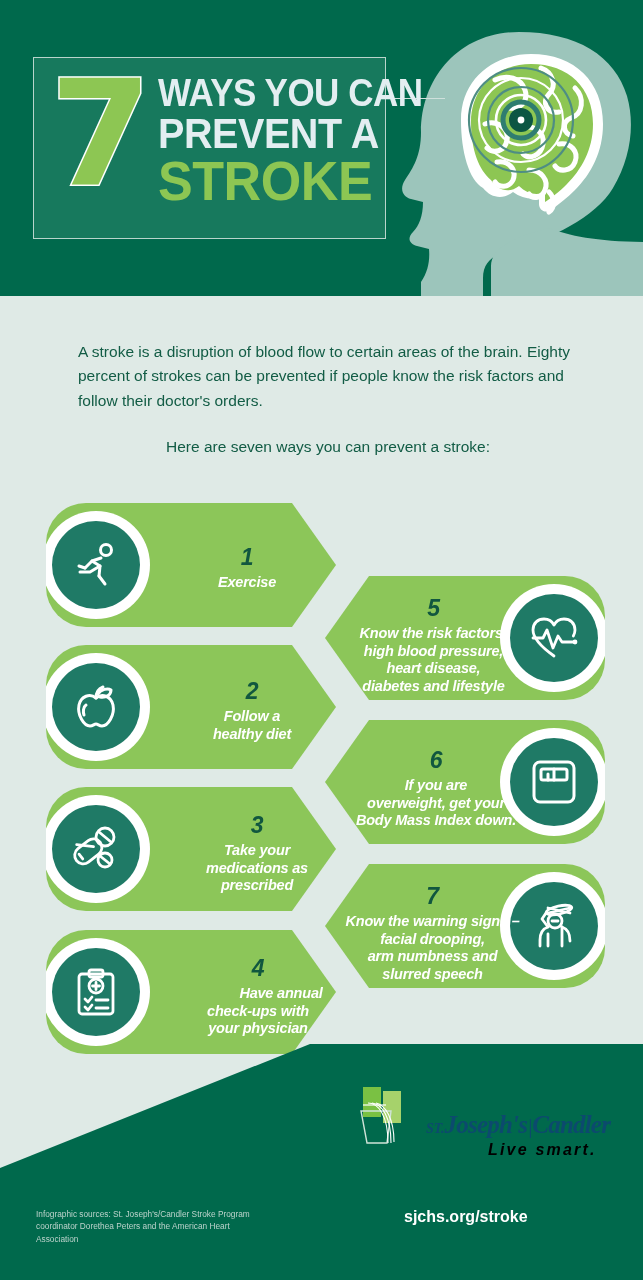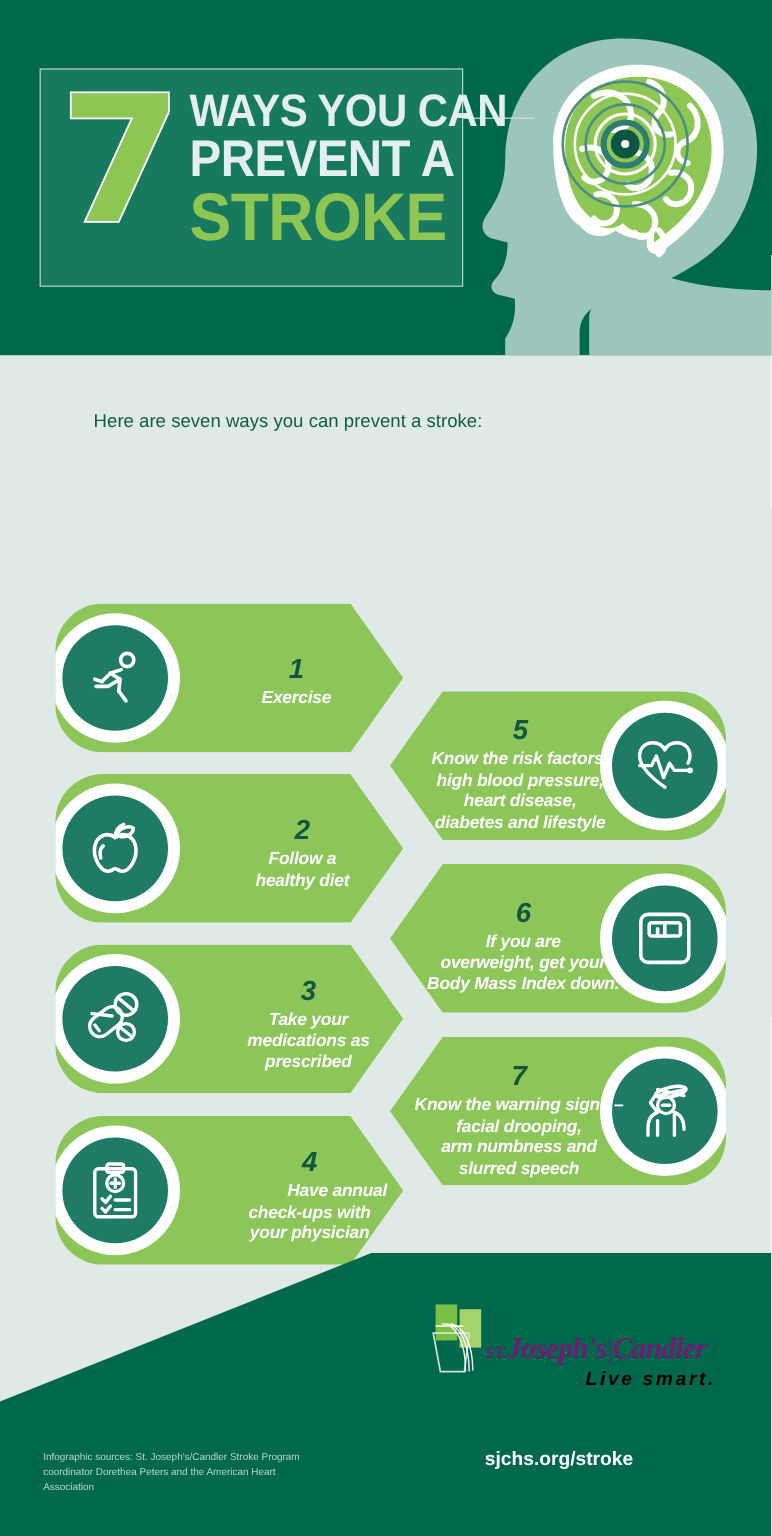--- a/index.html
+++ b/index.html
@@ -132,22 +132,22 @@
     width: 643px; height: 236px;
     background: #00694c;
     clip-path: polygon(310px 0, 643px 0, 643px 236px, 0 236px, 0 124px);
   }
   .logo-wrap {
     position: absolute; left: 358px; top: 1085px;
     width: 230px; height: 80px;
   }
   .logo-mark { position: absolute; left: 0; top: 0; width: 52px; height: 60px; }
   .logo-text {
-    position: absolute; left: 46px; top: 26px;
-    color: #701a75;
+    position: absolute; left: 68px; top: 26px;
+    color: #0c4a6e;
     font-family: "Liberation Serif", serif;
     font-style: italic; font-weight: 700;
     font-size: 25px; letter-spacing: -0.8px;
     white-space: nowrap;
   }
   .logo-text .st { font-size: 14px; letter-spacing: 0; }
   .logo-text .bar { font-weight: 400; font-size: 22px; }
   .logo-tag {
     position: absolute; left: 130px; top: 56px;
     color: #000000;
@@ -221,20 +221,21 @@
         <div class="title-lines">
           <div class="tl1">WAYS YOU CAN</div>
           <div class="tl2">PREVENT A</div>
           <div class="tl3">STROKE</div>
         </div>
       </div>
     </div>
   </div>
 
   <div class="intro">
+    <p>A stroke is a disruption of blood flow to certain areas of the brain. Eighty percent of strokes can be prevented if people know the risk factors and follow their doctor's orders.</p>
     <p>Here are seven ways you can prevent a stroke:</p>
   </div>
 
   <div class="step left" style="left:46px; top:503px; width:290px; height:124px;">
     <div class="ring" style="left:-4px; top:8px; width:108px; height:108px;">
       <div class="ring-inner" style="width:88px;height:88px;">
         <svg width="52" height="52" viewBox="0 0 52 52" aria-hidden="true">
           <g fill="none" stroke="#ffffff" stroke-width="3" stroke-linecap="round" stroke-linejoin="round">
             <circle cx="36" cy="11" r="5.5"></circle>
             <path d="M31 19 L22 22 L15 29"></path>

